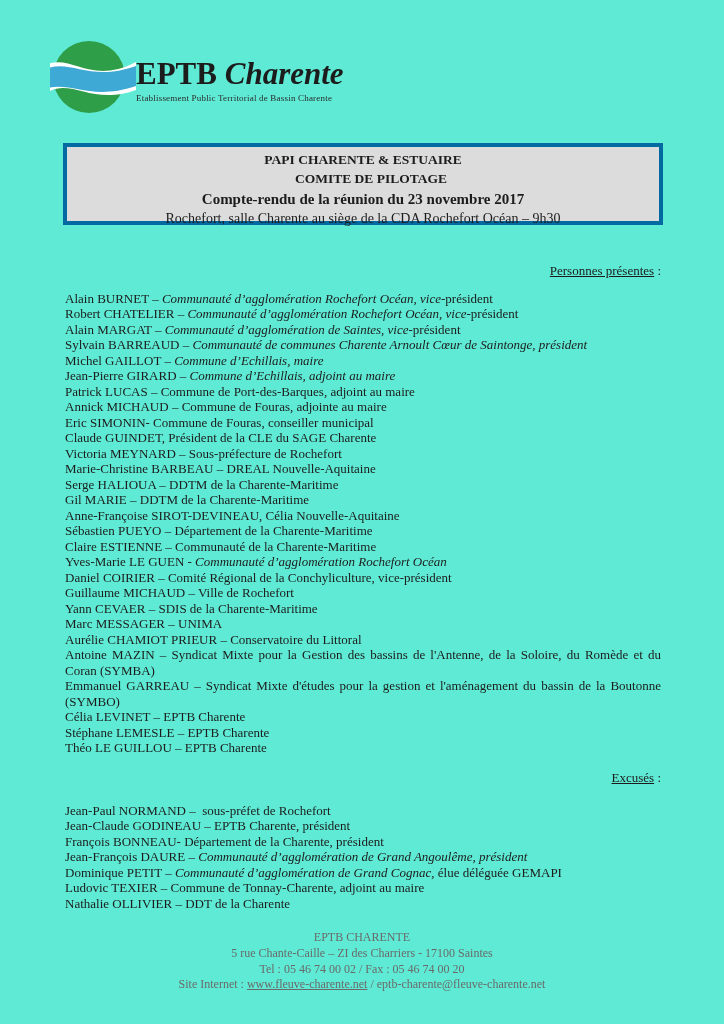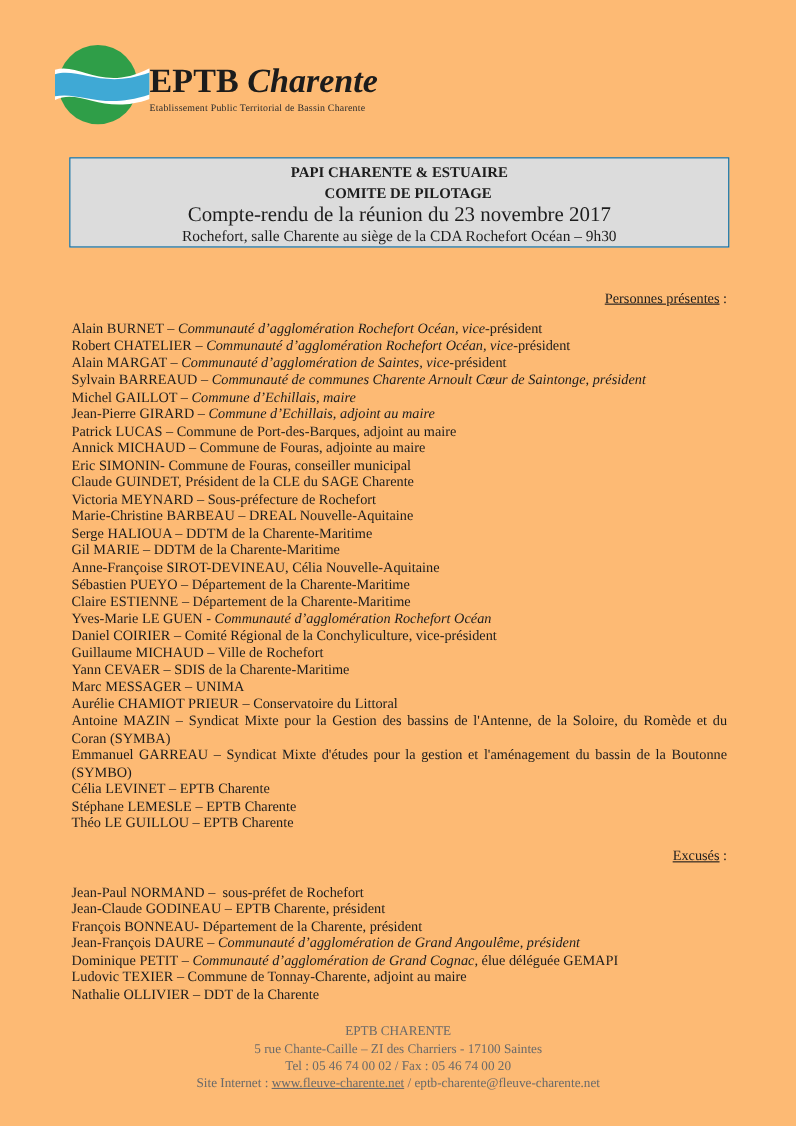--- a/index.html
+++ b/index.html
@@ -1,46 +1,46 @@
 <!DOCTYPE html>
 <html lang="fr"><head>
 <meta charset="utf-8">
 <title>Compte-rendu</title>
 <style>
   * { margin:0; padding:0; box-sizing:border-box; }
   html,body { background:#ffffff; }
   .page {
     position:relative;
     width:724px; height:1024px;
-    background:#fdba74;
+    background:#5eead4;
     font-family:"Liberation Serif","DejaVu Serif",serif;
     color:#1c1c1c;
     overflow:hidden;
   }
 
   
   .logo-mark { position:absolute; left:50px; top:39px; width:86px; height:76px; }
   .logo-mark svg { display:block; width:86px; height:76px; }
   .logo-text { position:absolute; left:136px; top:57px; }
   .logo-name { font-size:31px; line-height:34px; white-space:nowrap; }
   .logo-name .lb { font-weight:bold; }
   .logo-name .li { font-style:italic; font-weight:600; }
   .logo-tagline { font-size:9px; line-height:11px; letter-spacing:0.2px; color:#2b2b2b; margin-top:2px; white-space:nowrap; }
 
   
   .title-box {
     position:absolute; left:63px; top:143px; width:600px; height:82px;
     background:#dcdcdc;
-    border:1px solid #0369a1;
+    border:4px solid #0369a1;
     text-align:center;
     padding-top:4px;
   }
   .tb1 { font-size:13.5px; font-weight:bold; line-height:18px; }
   .tb2 { font-size:13.5px; font-weight:bold; line-height:19px;margin-left:16px; }
-  .tb3 { font-size:19px;   font-weight:normal; line-height:22px; }
+  .tb3 { font-size:15px;   font-weight:bold; line-height:22px; }
   .tb4 { font-size:14px;   line-height:17px; }
 
   
   .section { position:absolute; left:65px; width:596px; }
   .section-present { top:263px; }
   .section-excuses { top:770px; }
   .section-heading { font-size:13px; line-height:15.5px;text-align:right; }
   .section-heading .u { text-decoration:underline; }
   .entries { margin-top:12px; }
   .section-excuses .entries { margin-top:17px; }
@@ -90,21 +90,21 @@
         <p class="entry">Patrick LUCAS – Commune de Port-des-Barques, adjoint au maire</p>
         <p class="entry">Annick MICHAUD – Commune de Fouras, adjointe au maire</p>
         <p class="entry">Eric SIMONIN- Commune de Fouras, conseiller municipal</p>
         <p class="entry">Claude GUINDET, Président de la CLE du SAGE Charente</p>
         <p class="entry">Victoria MEYNARD – Sous-préfecture de Rochefort</p>
         <p class="entry">Marie-Christine BARBEAU – DREAL Nouvelle-Aquitaine</p>
         <p class="entry">Serge HALIOUA – DDTM de la Charente-Maritime</p>
         <p class="entry">Gil MARIE – DDTM de la Charente-Maritime</p>
         <p class="entry">Anne-Françoise SIROT-DEVINEAU, Célia Nouvelle-Aquitaine</p>
         <p class="entry">Sébastien PUEYO – Département de la Charente-Maritime</p>
-        <p class="entry">Claire ESTIENNE – Département de la Charente-Maritime</p>
+        <p class="entry">Claire ESTIENNE – Communauté de la Charente-Maritime</p>
         <p class="entry">Yves-Marie LE GUEN - <em>Communauté d’agglomération Rochefort Océan</em></p>
         <p class="entry">Daniel COIRIER – Comité Régional de la Conchyliculture, vice-président</p>
         <p class="entry">Guillaume MICHAUD – Ville de Rochefort</p>
         <p class="entry">Yann CEVAER – SDIS de la Charente-Maritime</p>
         <p class="entry">Marc MESSAGER – UNIMA</p>
         <p class="entry">Aurélie CHAMIOT PRIEUR – Conservatoire du Littoral</p>
         <p class="entry">Antoine MAZIN – Syndicat Mixte pour la Gestion des bassins de l'Antenne, de la Soloire, du Romède et du Coran (SYMBA)</p>
         <p class="entry">Emmanuel GARREAU – Syndicat Mixte d'études pour la gestion et l'aménagement du bassin de la Boutonne (SYMBO)</p>
         <p class="entry">Célia LEVINET – EPTB Charente</p>
         <p class="entry">Stéphane LEMESLE – EPTB Charente</p>

